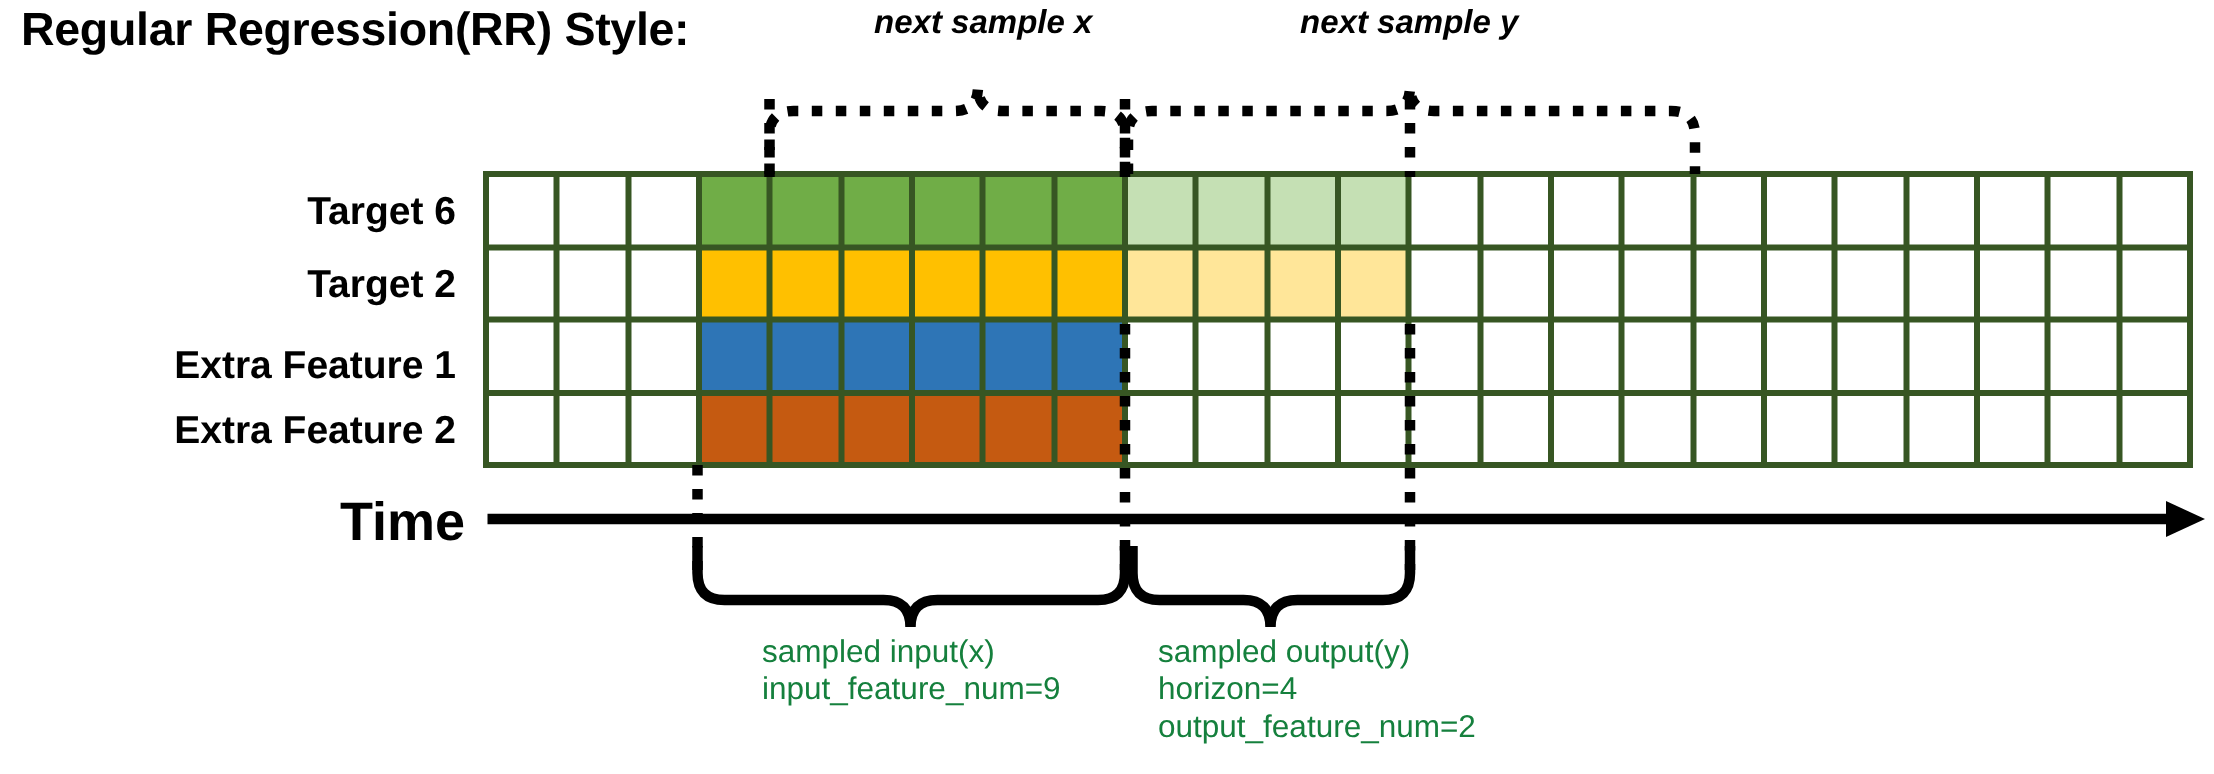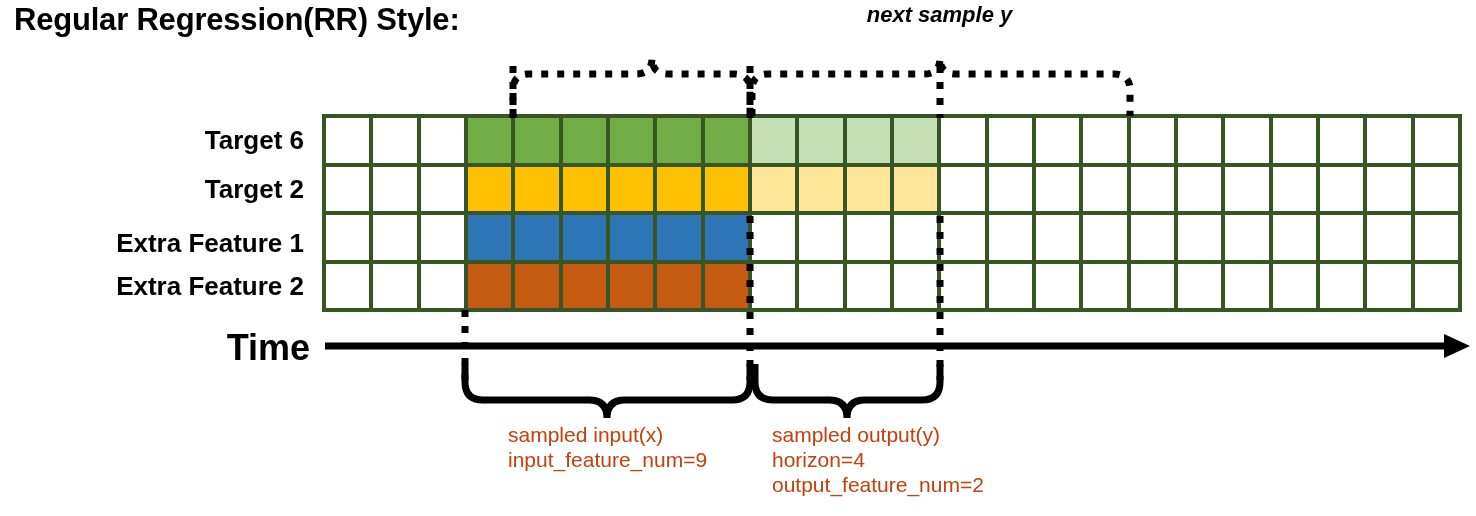--- a/index.html
+++ b/index.html
@@ -113,35 +113,36 @@
     text-align: center;
   }
   #caption-next-x { left: 513px; width: 285px; }
   #caption-next-y { left: 752px; width: 375px; }
 
   
   .bottom-caption {
     position: absolute;
     font-size: 21px;
     font-weight: normal;
-    color: #c2410c;
+    color: #15803d;
     white-space: nowrap;
     line-height: 25px;
   }
   #caption-input  { left: 508px; top: 422px; }
   #caption-output { left: 772px; top: 422px; }
   .bottom-caption div { white-space: nowrap; }
 </style>
 </head>
 <body>
 
 <div id="stage">
 
   <div class="title">Regular Regression(RR) Style:</div>
 
+  <div class="top-caption" id="caption-next-x">next sample x</div>
 
   <div class="top-caption" id="caption-next-y">next sample y</div>
 
   <div class="row-labels">
       <div class="row-label" style="top: 0px;">Target 6</div>
       <div class="row-label" style="top: 48.5px;">Target 2</div>
       <div class="row-label" style="top: 103px;">Extra Feature 1</div>
       <div class="row-label" style="top: 145.5px;">Extra Feature 2</div>
     </div>
 

